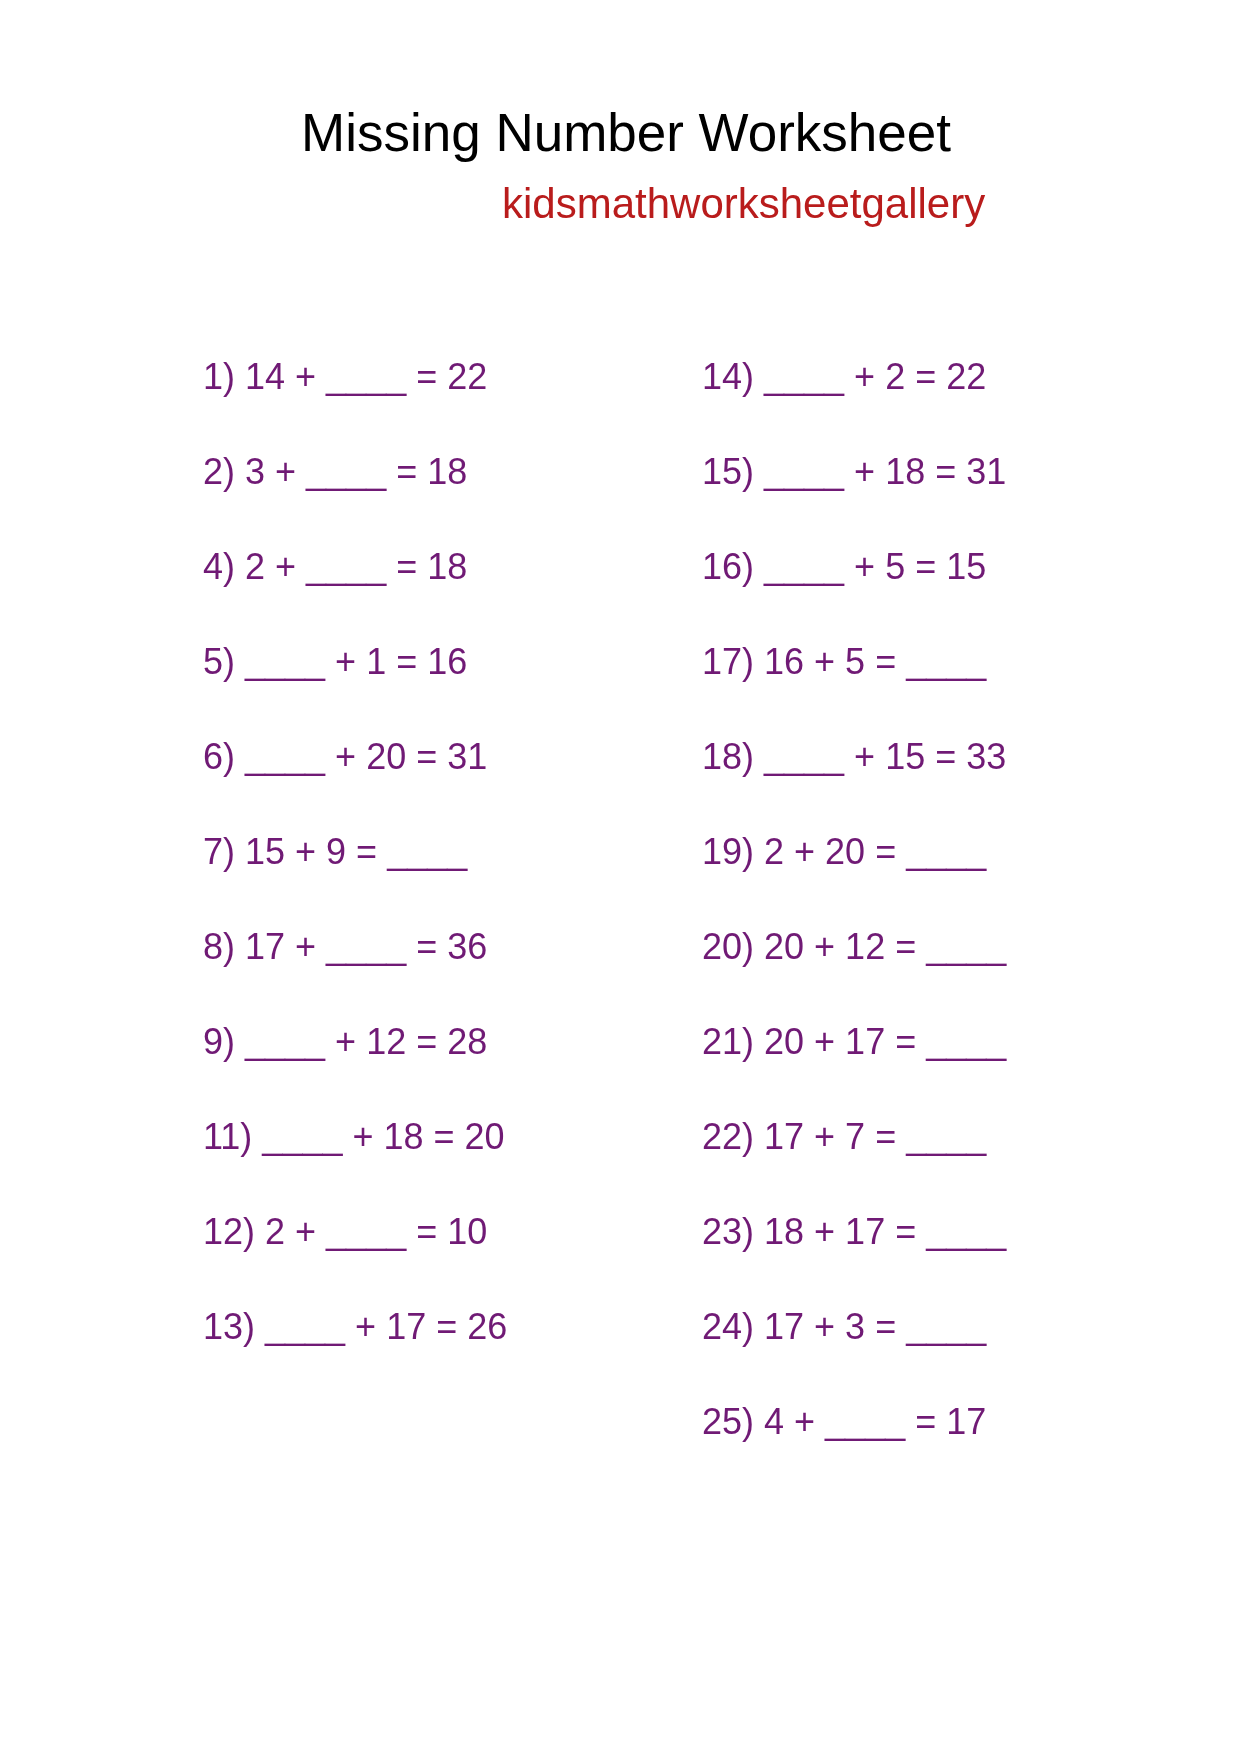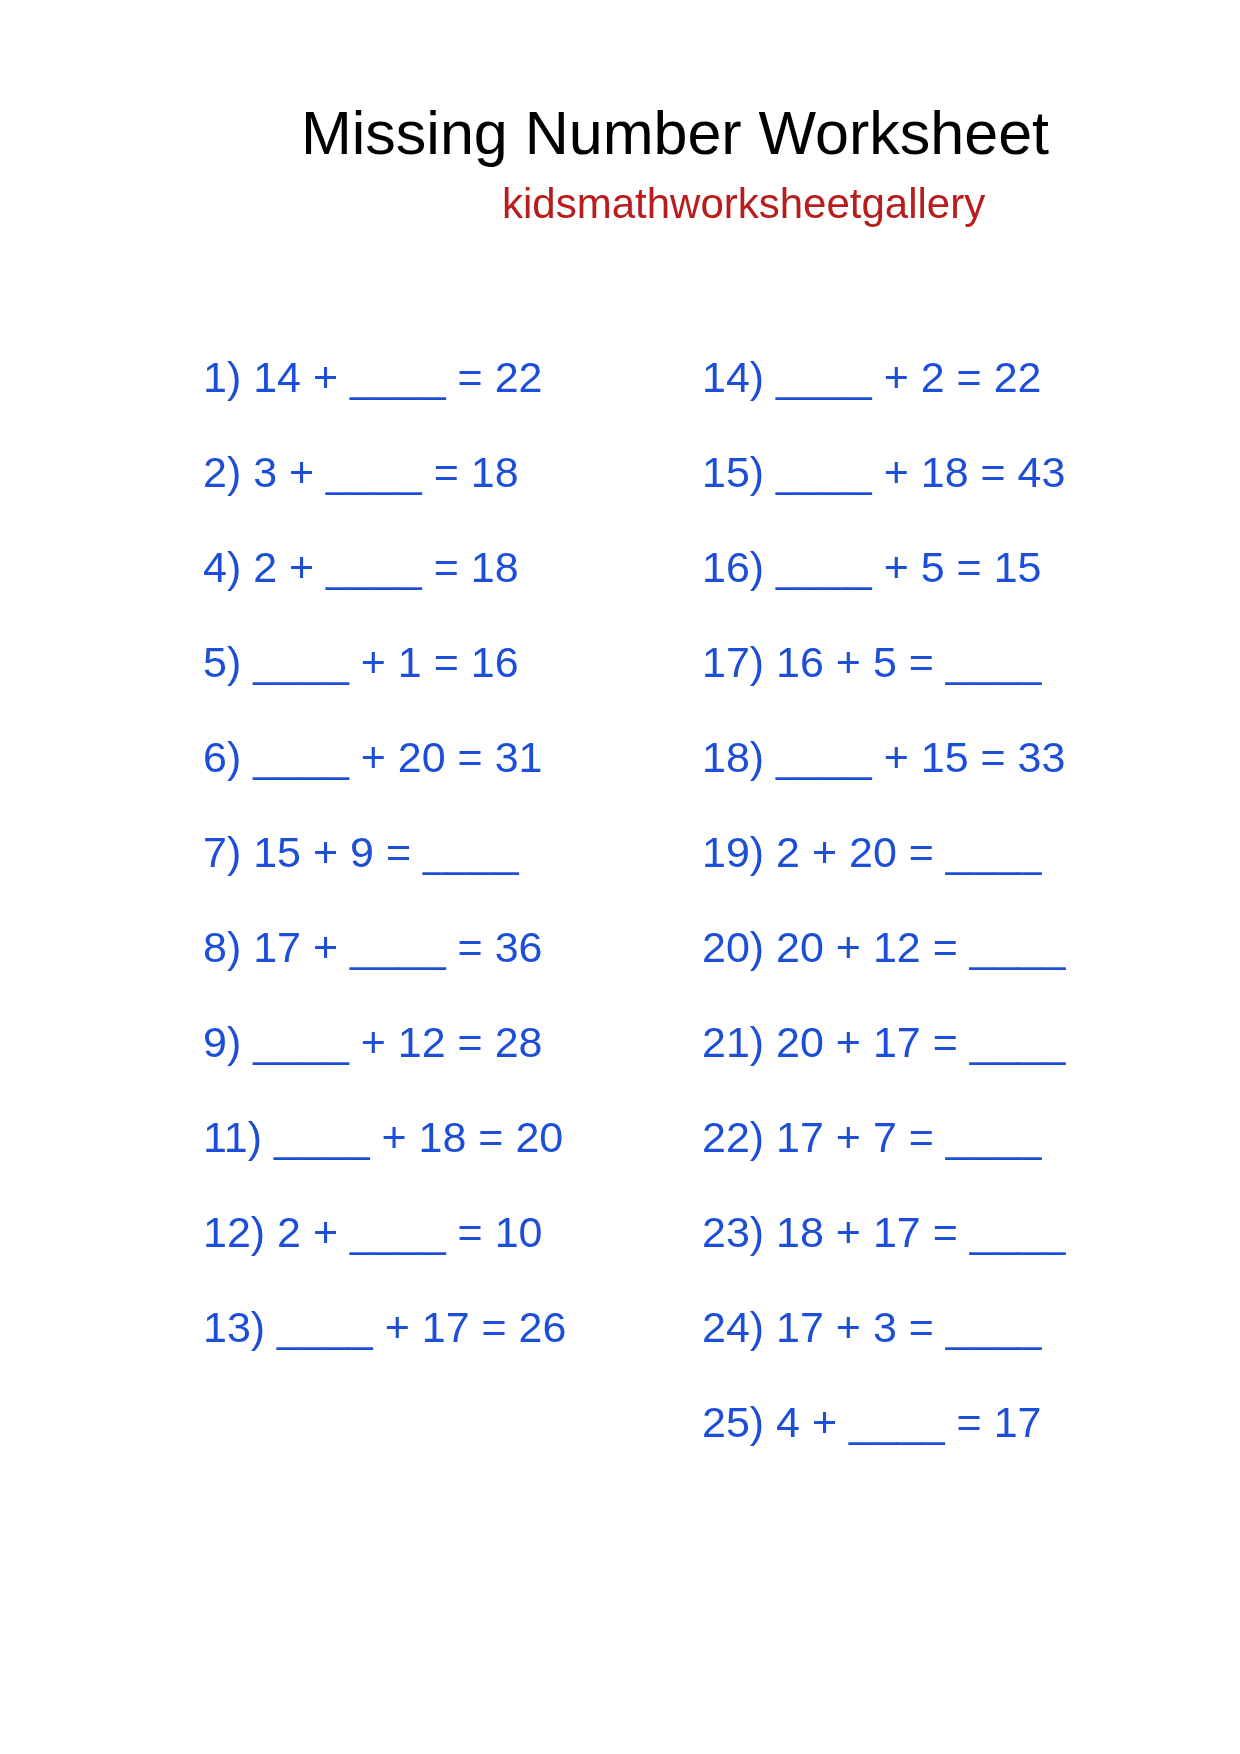--- a/index.html
+++ b/index.html
@@ -12,21 +12,21 @@
       height: 1754px;
       position: relative;
       overflow: hidden;
       font-family: "Liberation Sans", sans-serif;
       color: #000000;
     }
     .title {
       position: absolute;
       left: 301px;
       top: 98px;
-      font-size: 61px;
+      font-size: 53px;
       line-height: 70px;
       white-space: nowrap;
       color: #000000;
     }
     .subtitle {
       position: absolute;
       left: 502px;
       top: 180px;
       font-size: 42px;
       line-height: 48px;
@@ -34,24 +34,24 @@
       color: #b91c1c;
     }
     .column {
       position: absolute;
       top: 352px;
     }
     .col-left { left: 203px; }
     .col-right { left: 702px; }
     .problem {
       height: 95px;
-      font-size: 43px;
+      font-size: 36px;
       line-height: 50px;
       white-space: nowrap;
-      color: #1d4ed8;
+      color: #701a75;
     }
   </style>
 </head>
 <body>
 
 <div>
   <div class="title">Missing Number Worksheet</div>
   <div class="subtitle">kidsmathworksheetgallery</div>
 
   <div class="column col-left">
@@ -63,21 +63,21 @@
     <div class="problem">7) 15 + 9 = ____</div>
     <div class="problem">8) 17 + ____ = 36</div>
     <div class="problem">9) ____ + 12 = 28</div>
     <div class="problem">11) ____ + 18 = 20</div>
     <div class="problem">12) 2 + ____ = 10</div>
     <div class="problem">13) ____ + 17 = 26</div>
   </div>
 
   <div class="column col-right">
     <div class="problem">14) ____ + 2 = 22</div>
-    <div class="problem">15) ____ + 18 = 43</div>
+    <div class="problem">15) ____ + 18 = 31</div>
     <div class="problem">16) ____ + 5 = 15</div>
     <div class="problem">17) 16 + 5 = ____</div>
     <div class="problem">18) ____ + 15 = 33</div>
     <div class="problem">19) 2 + 20 = ____</div>
     <div class="problem">20) 20 + 12 = ____</div>
     <div class="problem">21) 20 + 17 = ____</div>
     <div class="problem">22) 17 + 7 = ____</div>
     <div class="problem">23) 18 + 17 = ____</div>
     <div class="problem">24) 17 + 3 = ____</div>
     <div class="problem">25) 4 + ____ = 17</div>

